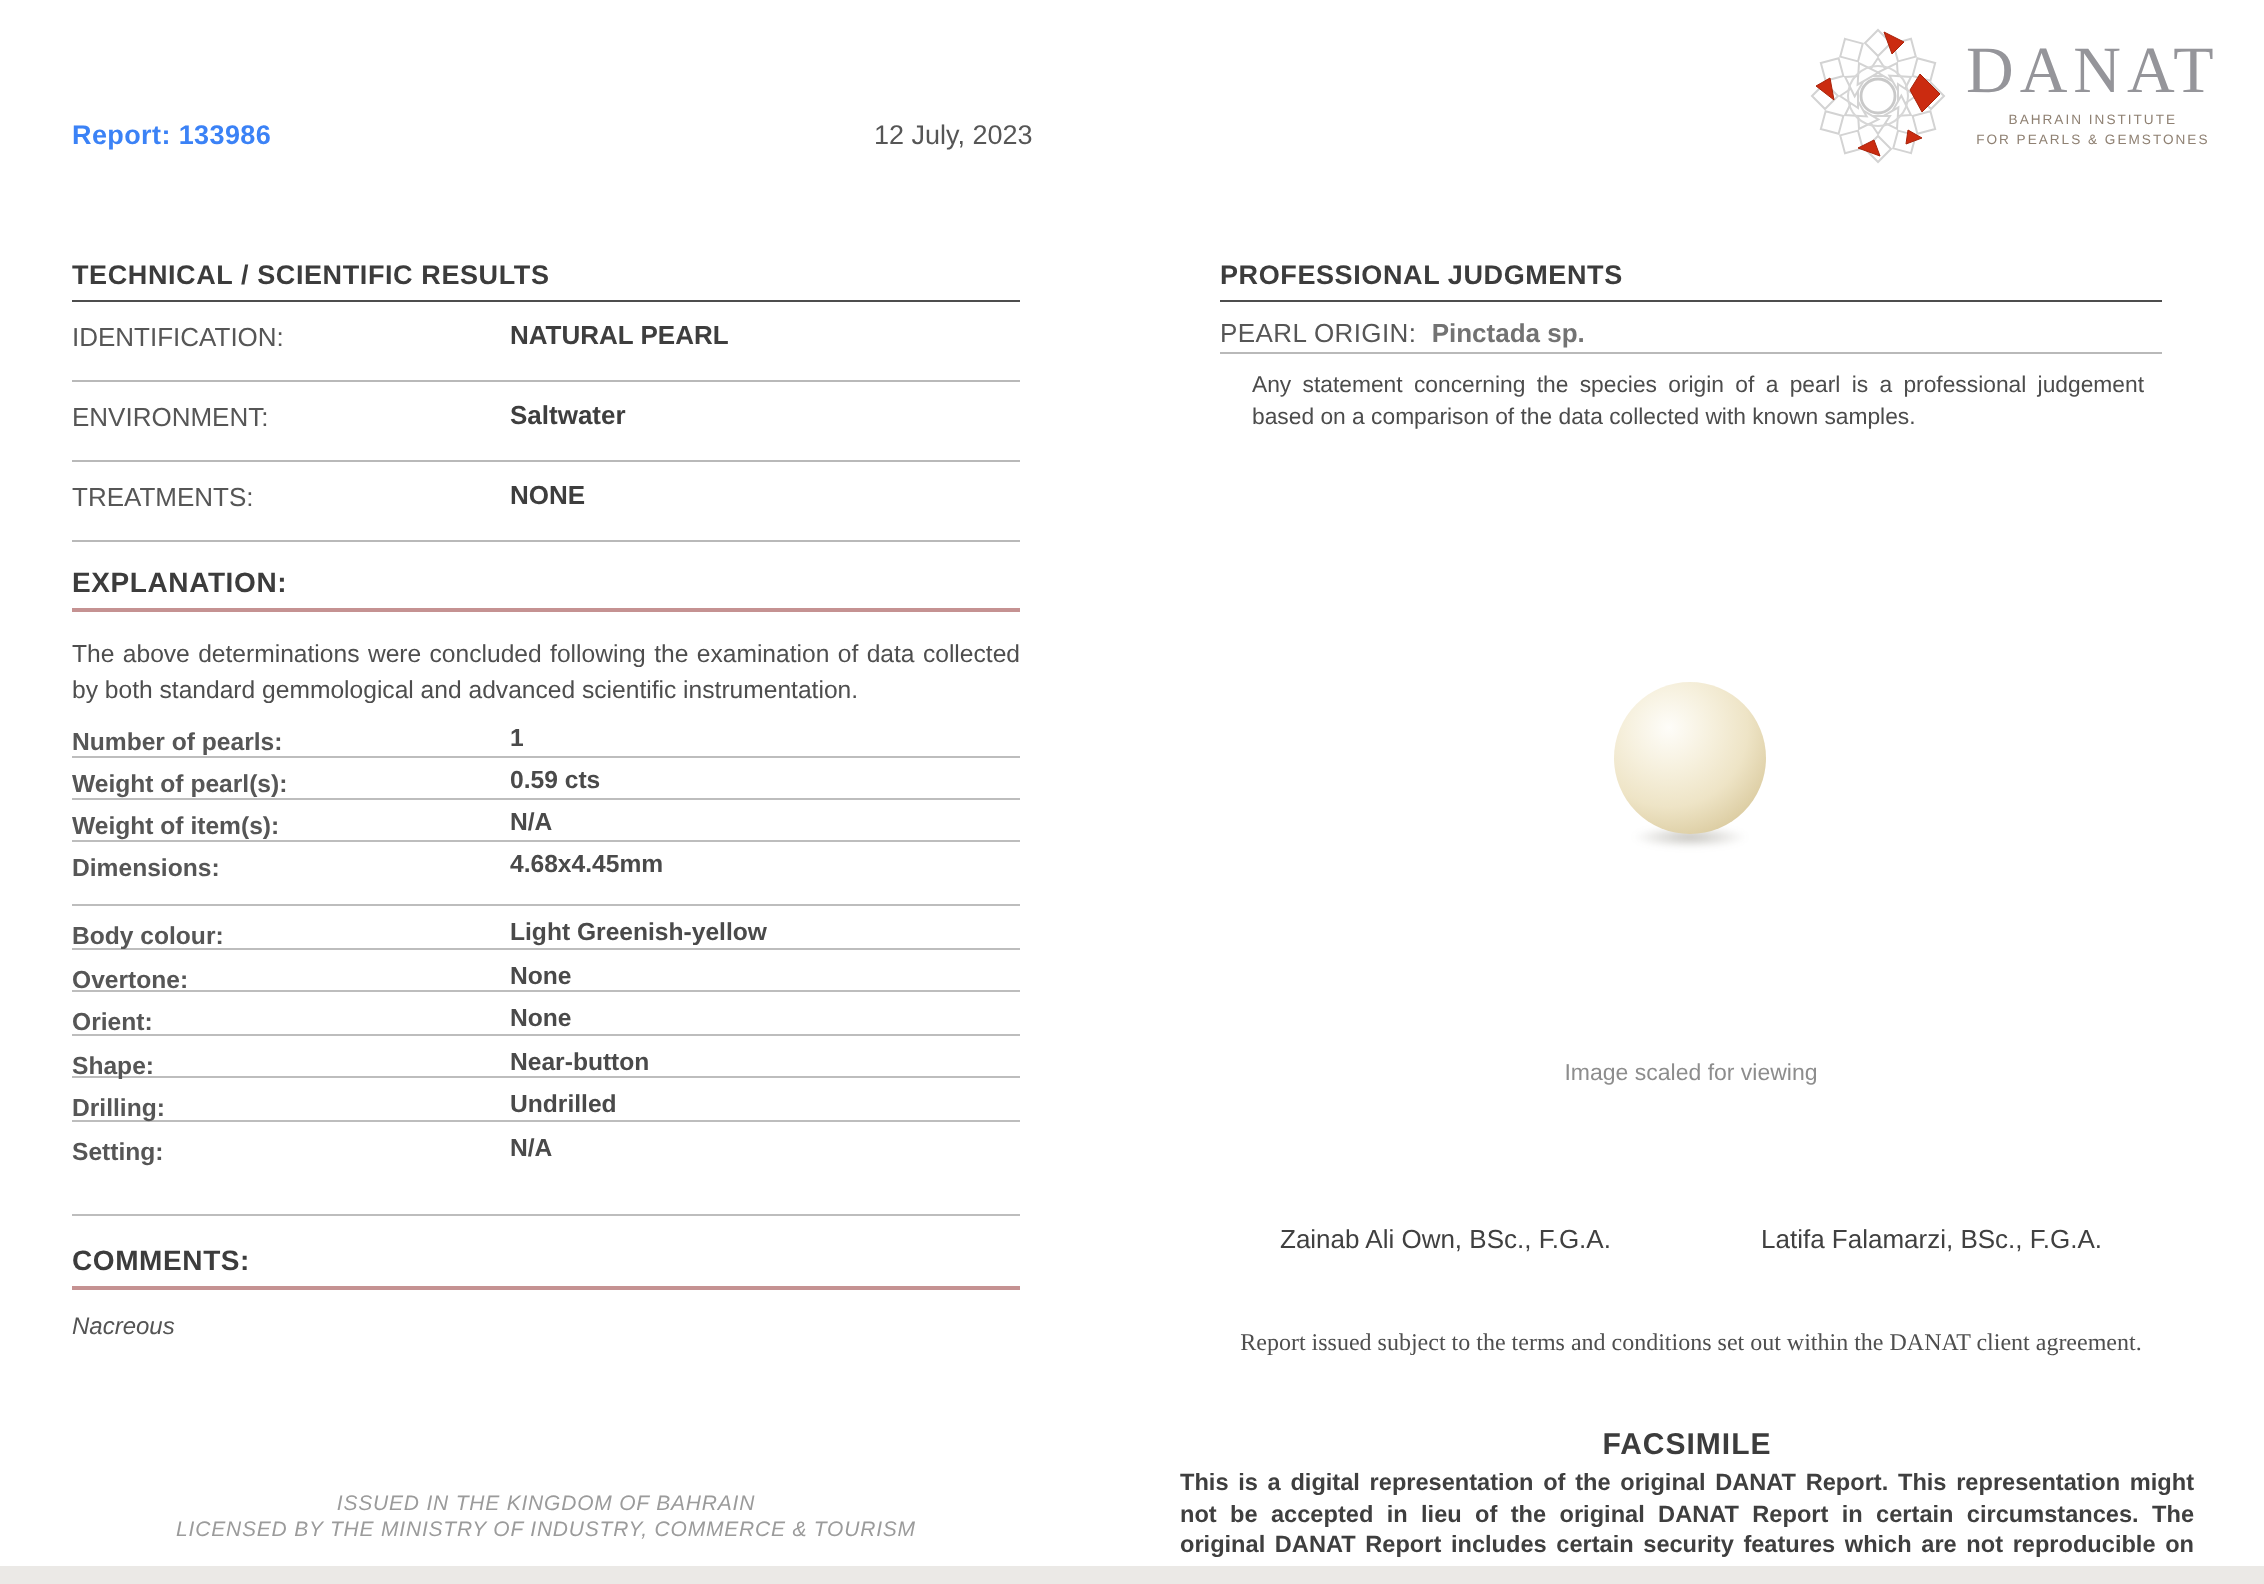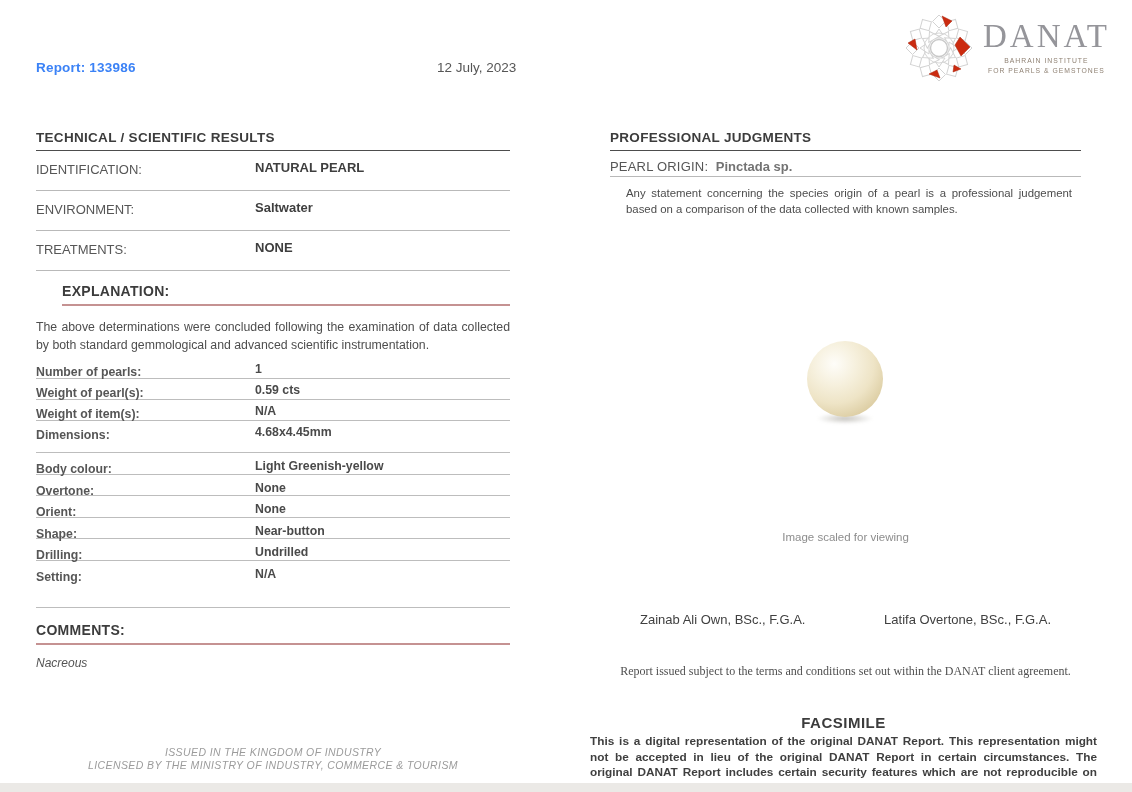--- a/index.html
+++ b/index.html
@@ -145,21 +145,21 @@
     <span class="tech-label">ENVIRONMENT:</span>
     <span class="tech-value">Saltwater</span>
   </div>
   <div class="tech-row">
     <span class="tech-label">TREATMENTS:</span>
     <span class="tech-value">NONE</span>
   </div>
 </div>
 
 <div class="abs col-left" style="top:283px;">
-  <div class="sec-heading red-rule" style="font-size:14px;margin-left:26px;">EXPLANATION:</div>
+  <div class="sec-heading red-rule" style="font-size:14px;">EXPLANATION:</div>
   <div class="expl-text">The above determinations were concluded following the examination of data collected by both standard gemmological and advanced scientific instrumentation.</div>
 </div>
 
 <div class="abs col-left" style="top:358px;">
   <div>
     <div class="det-row">
       <span class="det-label">Number of pearls:</span>
       <span class="det-value">1</span>
     </div>
     <div class="det-row">
@@ -204,40 +204,40 @@
 </div>
 
 <div class="abs col-left divider" style="top:607px;"></div>
 
 <div class="abs col-left" style="top:622px;">
   <div class="sec-heading red-rule" style="font-size:14px;">COMMENTS:</div>
   <div class="comments-text">Nacreous</div>
 </div>
 
 <div class="abs col-left left-footer" style="top:746px;">
-  <div>ISSUED IN THE KINGDOM OF INDUSTRY</div>
+  <div>ISSUED IN THE KINGDOM OF BAHRAIN</div>
   <div>LICENSED BY THE MINISTRY OF INDUSTRY, COMMERCE &amp; TOURISM</div>
 </div>
 
 <div class="abs col-right" style="top:130px;">
   <div class="sec-heading">PROFESSIONAL JUDGMENTS</div>
   <div class="origin-row">
     <span class="origin-label">PEARL ORIGIN:</span>
     <span class="origin-value">Pinctada sp.</span>
   </div>
   <div class="judg-statement">Any statement concerning the species origin of a pearl is a professional judgement based on a comparison of the data collected with known samples.</div>
 </div>
 
 <div class="abs pearl-shadow"></div>
 <div class="abs pearl"></div>
 <div class="abs pearl-caption">Image scaled for viewing</div>
 
 <div class="abs col-right signatures">
   <span>Zainab Ali Own, BSc., F.G.A.</span>
-  <span>Latifa Overtone, BSc., F.G.A.</span>
+  <span>Latifa Falamarzi, BSc., F.G.A.</span>
 </div>
 
 <div class="abs col-right terms-line">Report issued subject to the terms and conditions set out within the DANAT client agreement.</div>
 
 <div class="abs facsimile">
   <div class="facs-heading">FACSIMILE</div>
   <div class="facs-text">This is a digital representation of the original DANAT Report. This representation might not be accepted in lieu of the original DANAT Report in certain circumstances. The original DANAT Report includes certain security features which are not reproducible on this facsimile.</div>
 </div>
 
 <div class="abs bottom-band"></div>

